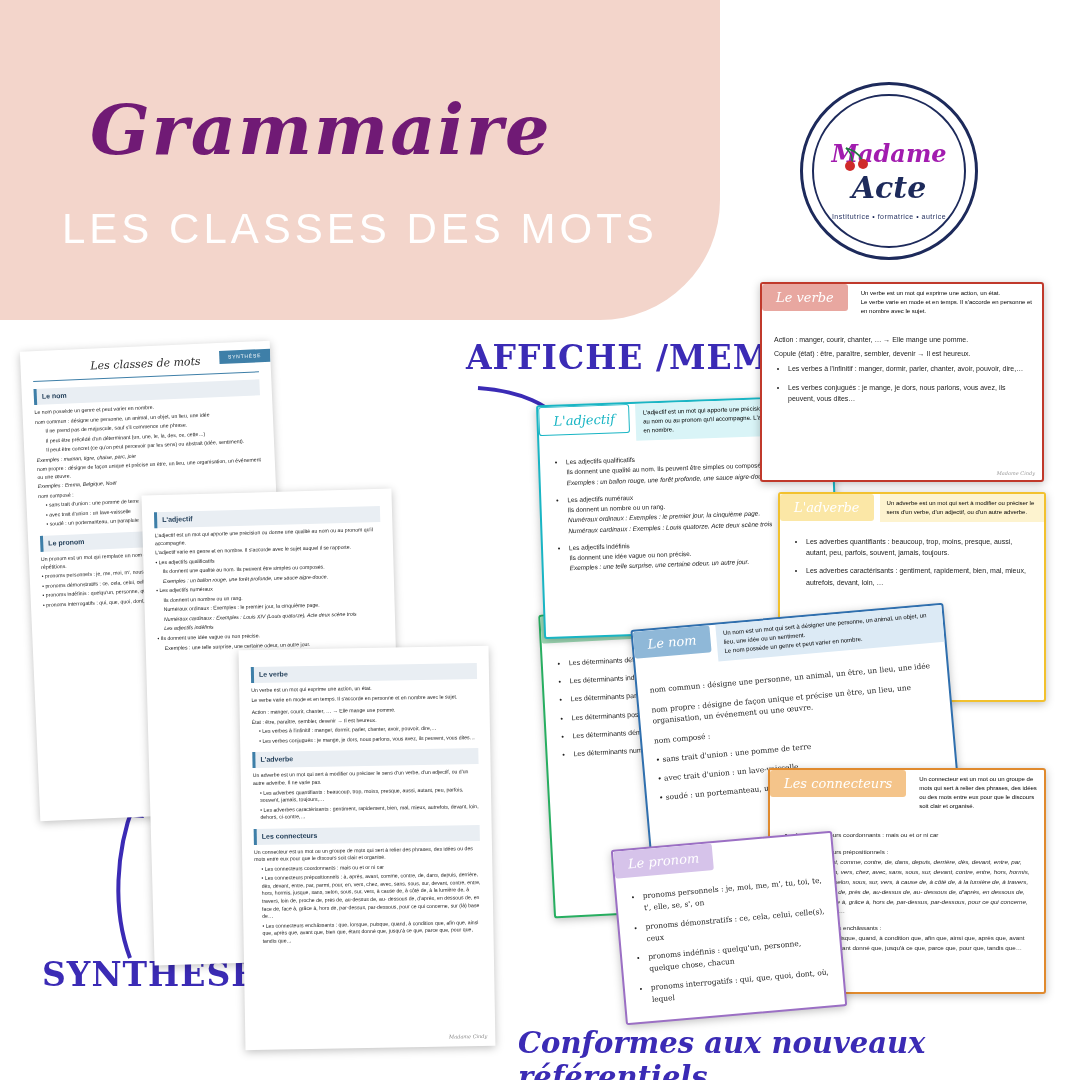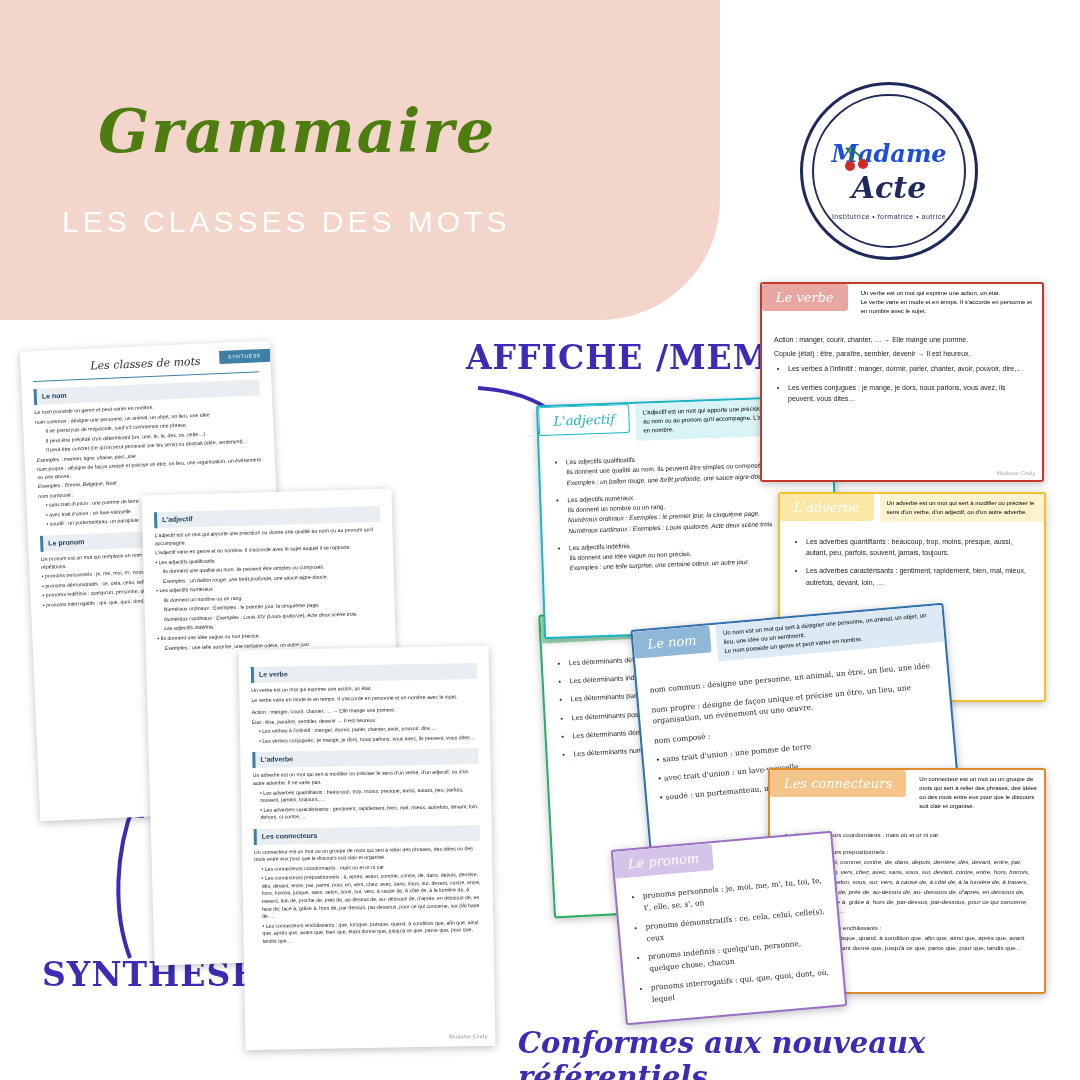--- a/index.html
+++ b/index.html
@@ -2,34 +2,34 @@
 <html><head>
 <meta charset="utf-8">
 <style>
   html,body{margin:0;padding:0;}
   body{width:1080px;height:1080px;background:#ffffff;position:relative;overflow:hidden;
        font-family:"Liberation Sans",sans-serif;}
 
   
   .banner{position:absolute;left:0;top:0;width:720px;height:320px;
           background:#f3d5cb;border-bottom-right-radius:120px;}
-  .banner h1{position:absolute;left:90px;top:88px;margin:8px;color:#4d7c0f;
-             font-size:60px;font-family:"DejaVu Serif",serif;font-style:italic;
+  .banner h1{position:absolute;left:90px;top:88px;margin:0;color:#701a75;
+             font-size:70px;font-family:"DejaVu Serif",serif;font-style:italic;
              font-weight:bold;letter-spacing:2px;}
   .banner h2{position:absolute;left:62px;top:205px;margin:0;color:#ffffff;
-             font-size:30px;letter-spacing:4px;font-weight:normal;}
+             font-size:42px;letter-spacing:4px;font-weight:normal;}
 
   
   .logo{position:absolute;left:800px;top:82px;width:172px;height:172px;border-radius:50%;
         background:#ffffff;border:3px solid #1d2a5b;display:flex;align-items:center;
         justify-content:center;flex-direction:column;}
   .logo-inner{width:150px;height:150px;border-radius:50%;border:2px solid #1d2a5b;
         display:flex;align-items:center;justify-content:center;flex-direction:column;
         position:relative;}
-  .logo-madame{color:#1d4ed8;font-family:"DejaVu Serif",serif;font-style:italic;
+  .logo-madame{color:#a21caf;font-family:"DejaVu Serif",serif;font-style:italic;
         font-weight:bold;font-size:24px;margin-top:16px;}
   .logo-cindy{color:#1d2a5b;font-family:"DejaVu Serif",serif;font-style:italic;
         font-weight:bold;font-size:30px;margin-top:2px;}
   .logo-sub{color:#1d2a5b;font-size:7px;letter-spacing:.5px;margin-top:8px;}
   .cherry{position:absolute;left:26px;top:50px;width:34px;height:26px;}
 
   
   .anno{position:absolute;color:#3b2bb5;font-family:"DejaVu Serif",serif;
         font-weight:bold;}
   .anno-affiche{left:466px;top:338px;font-size:33px;letter-spacing:1px;}

